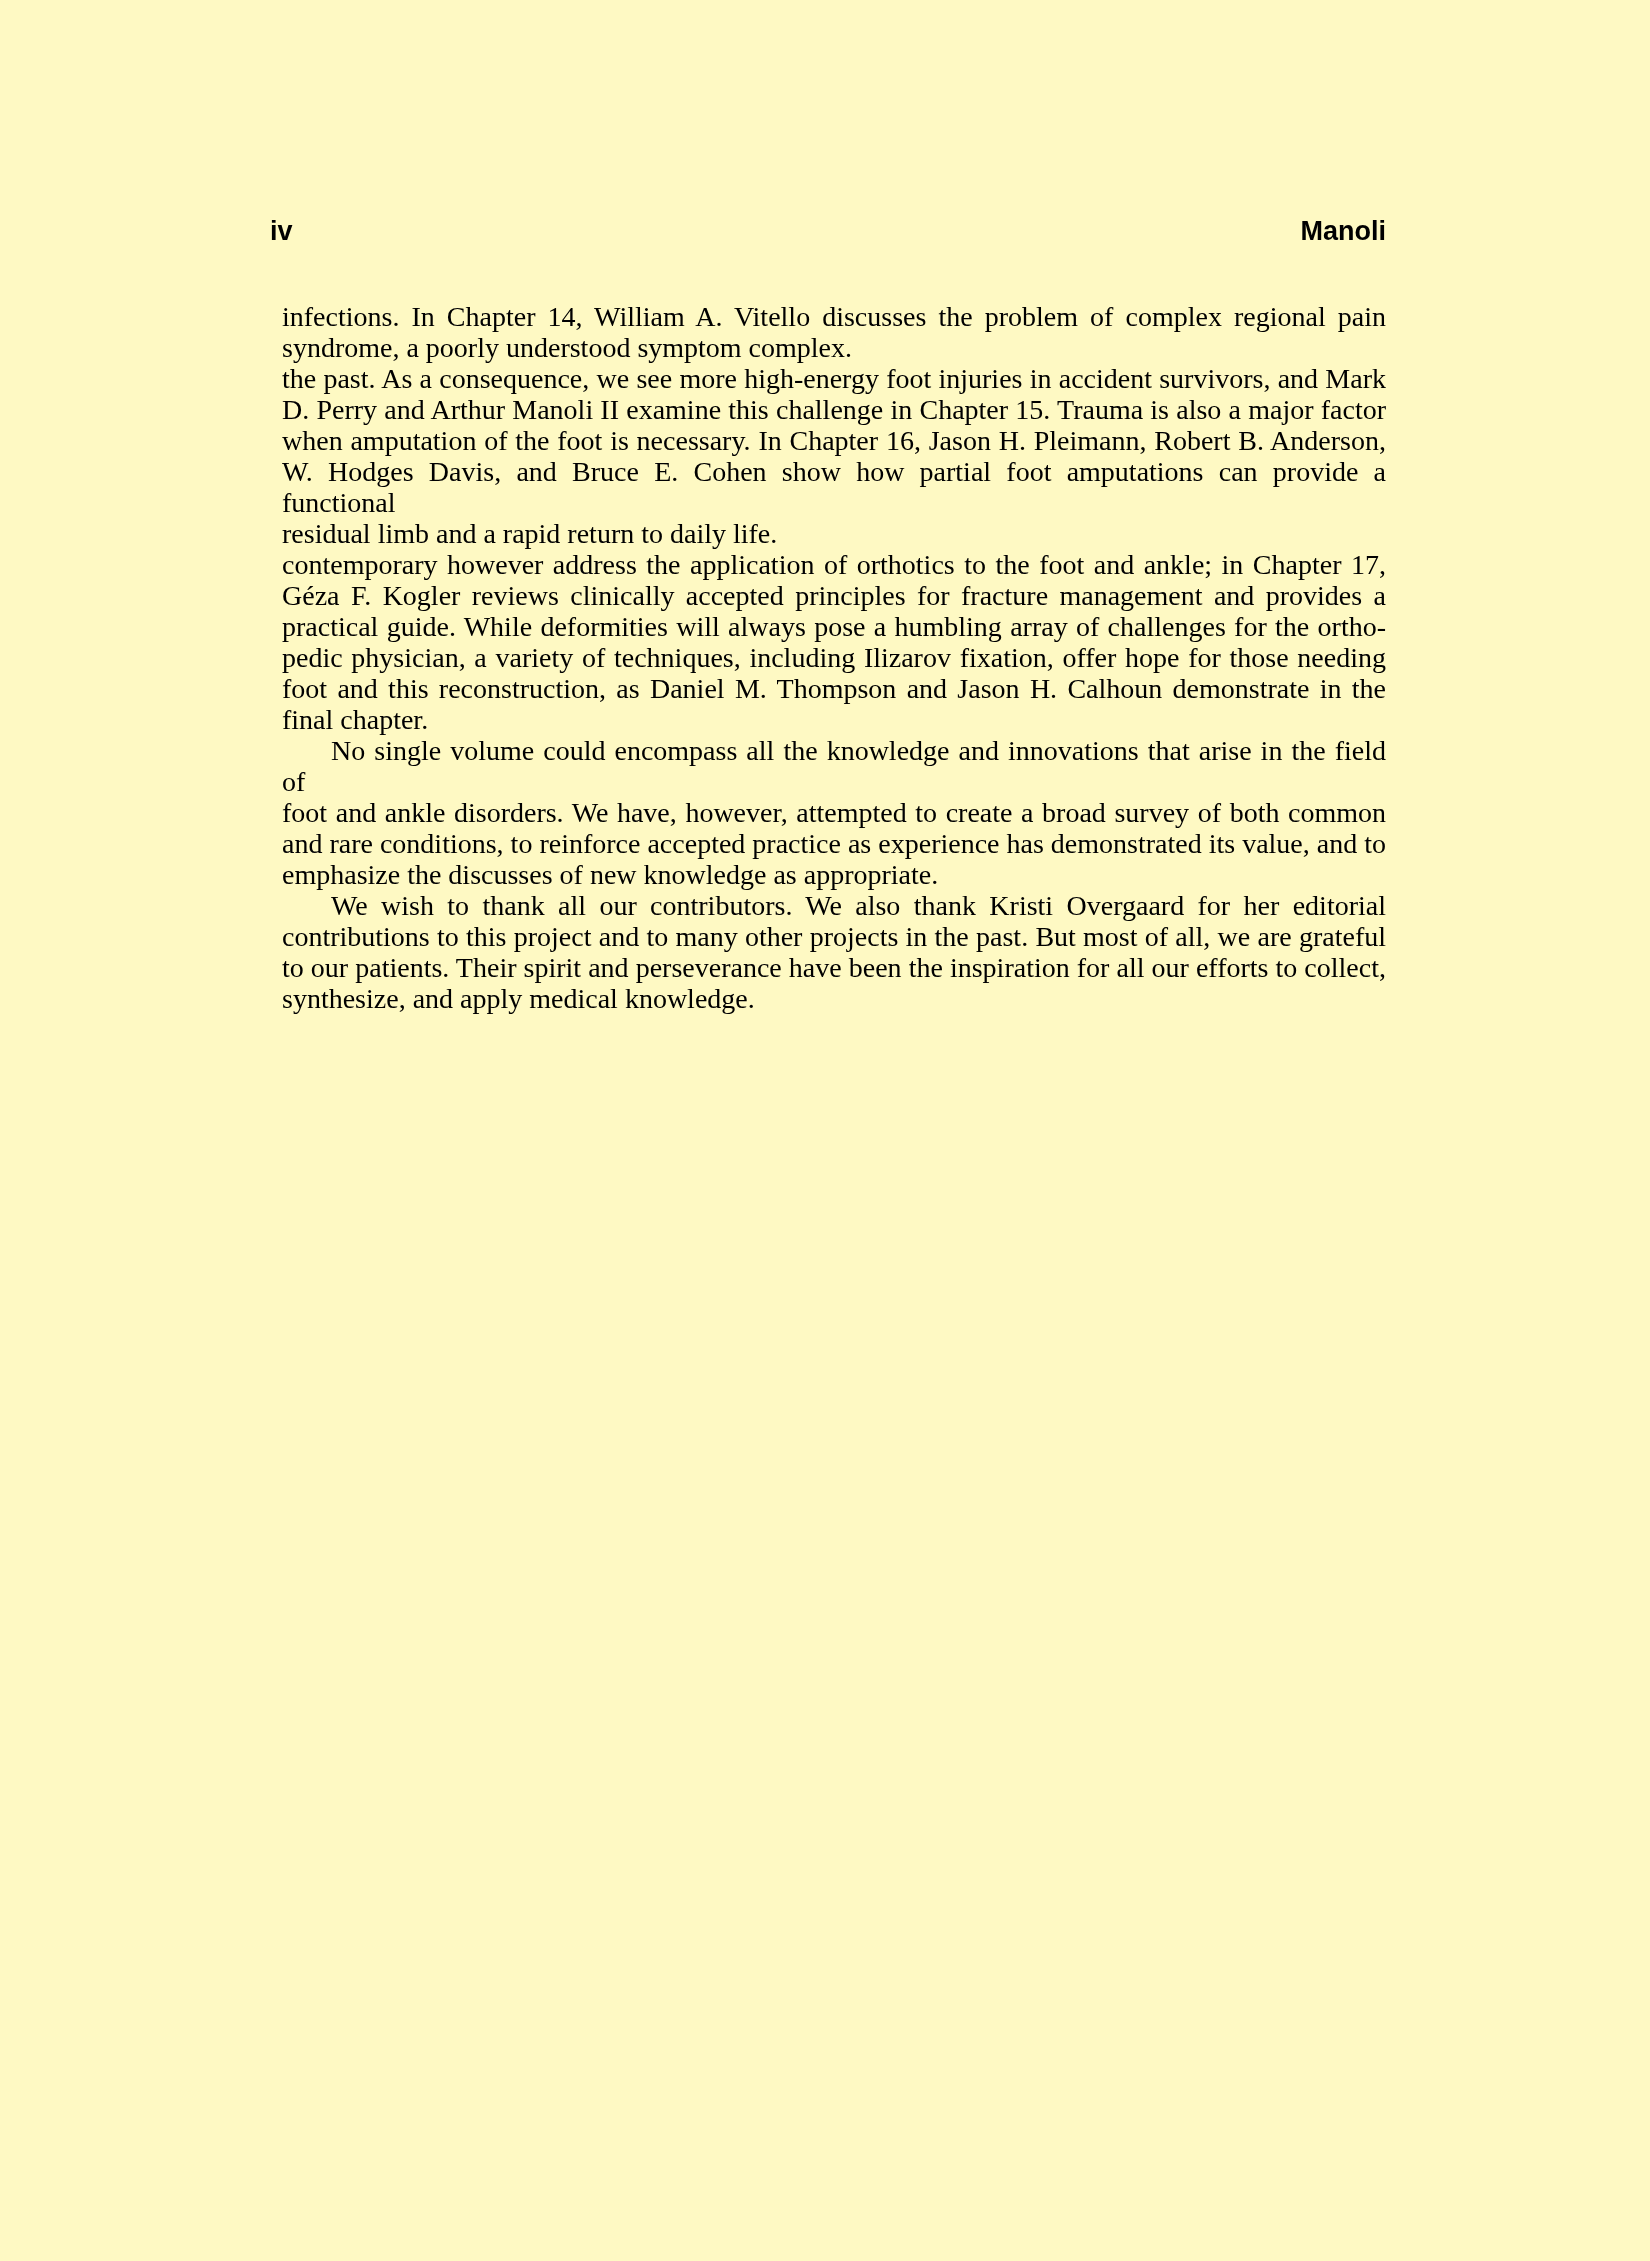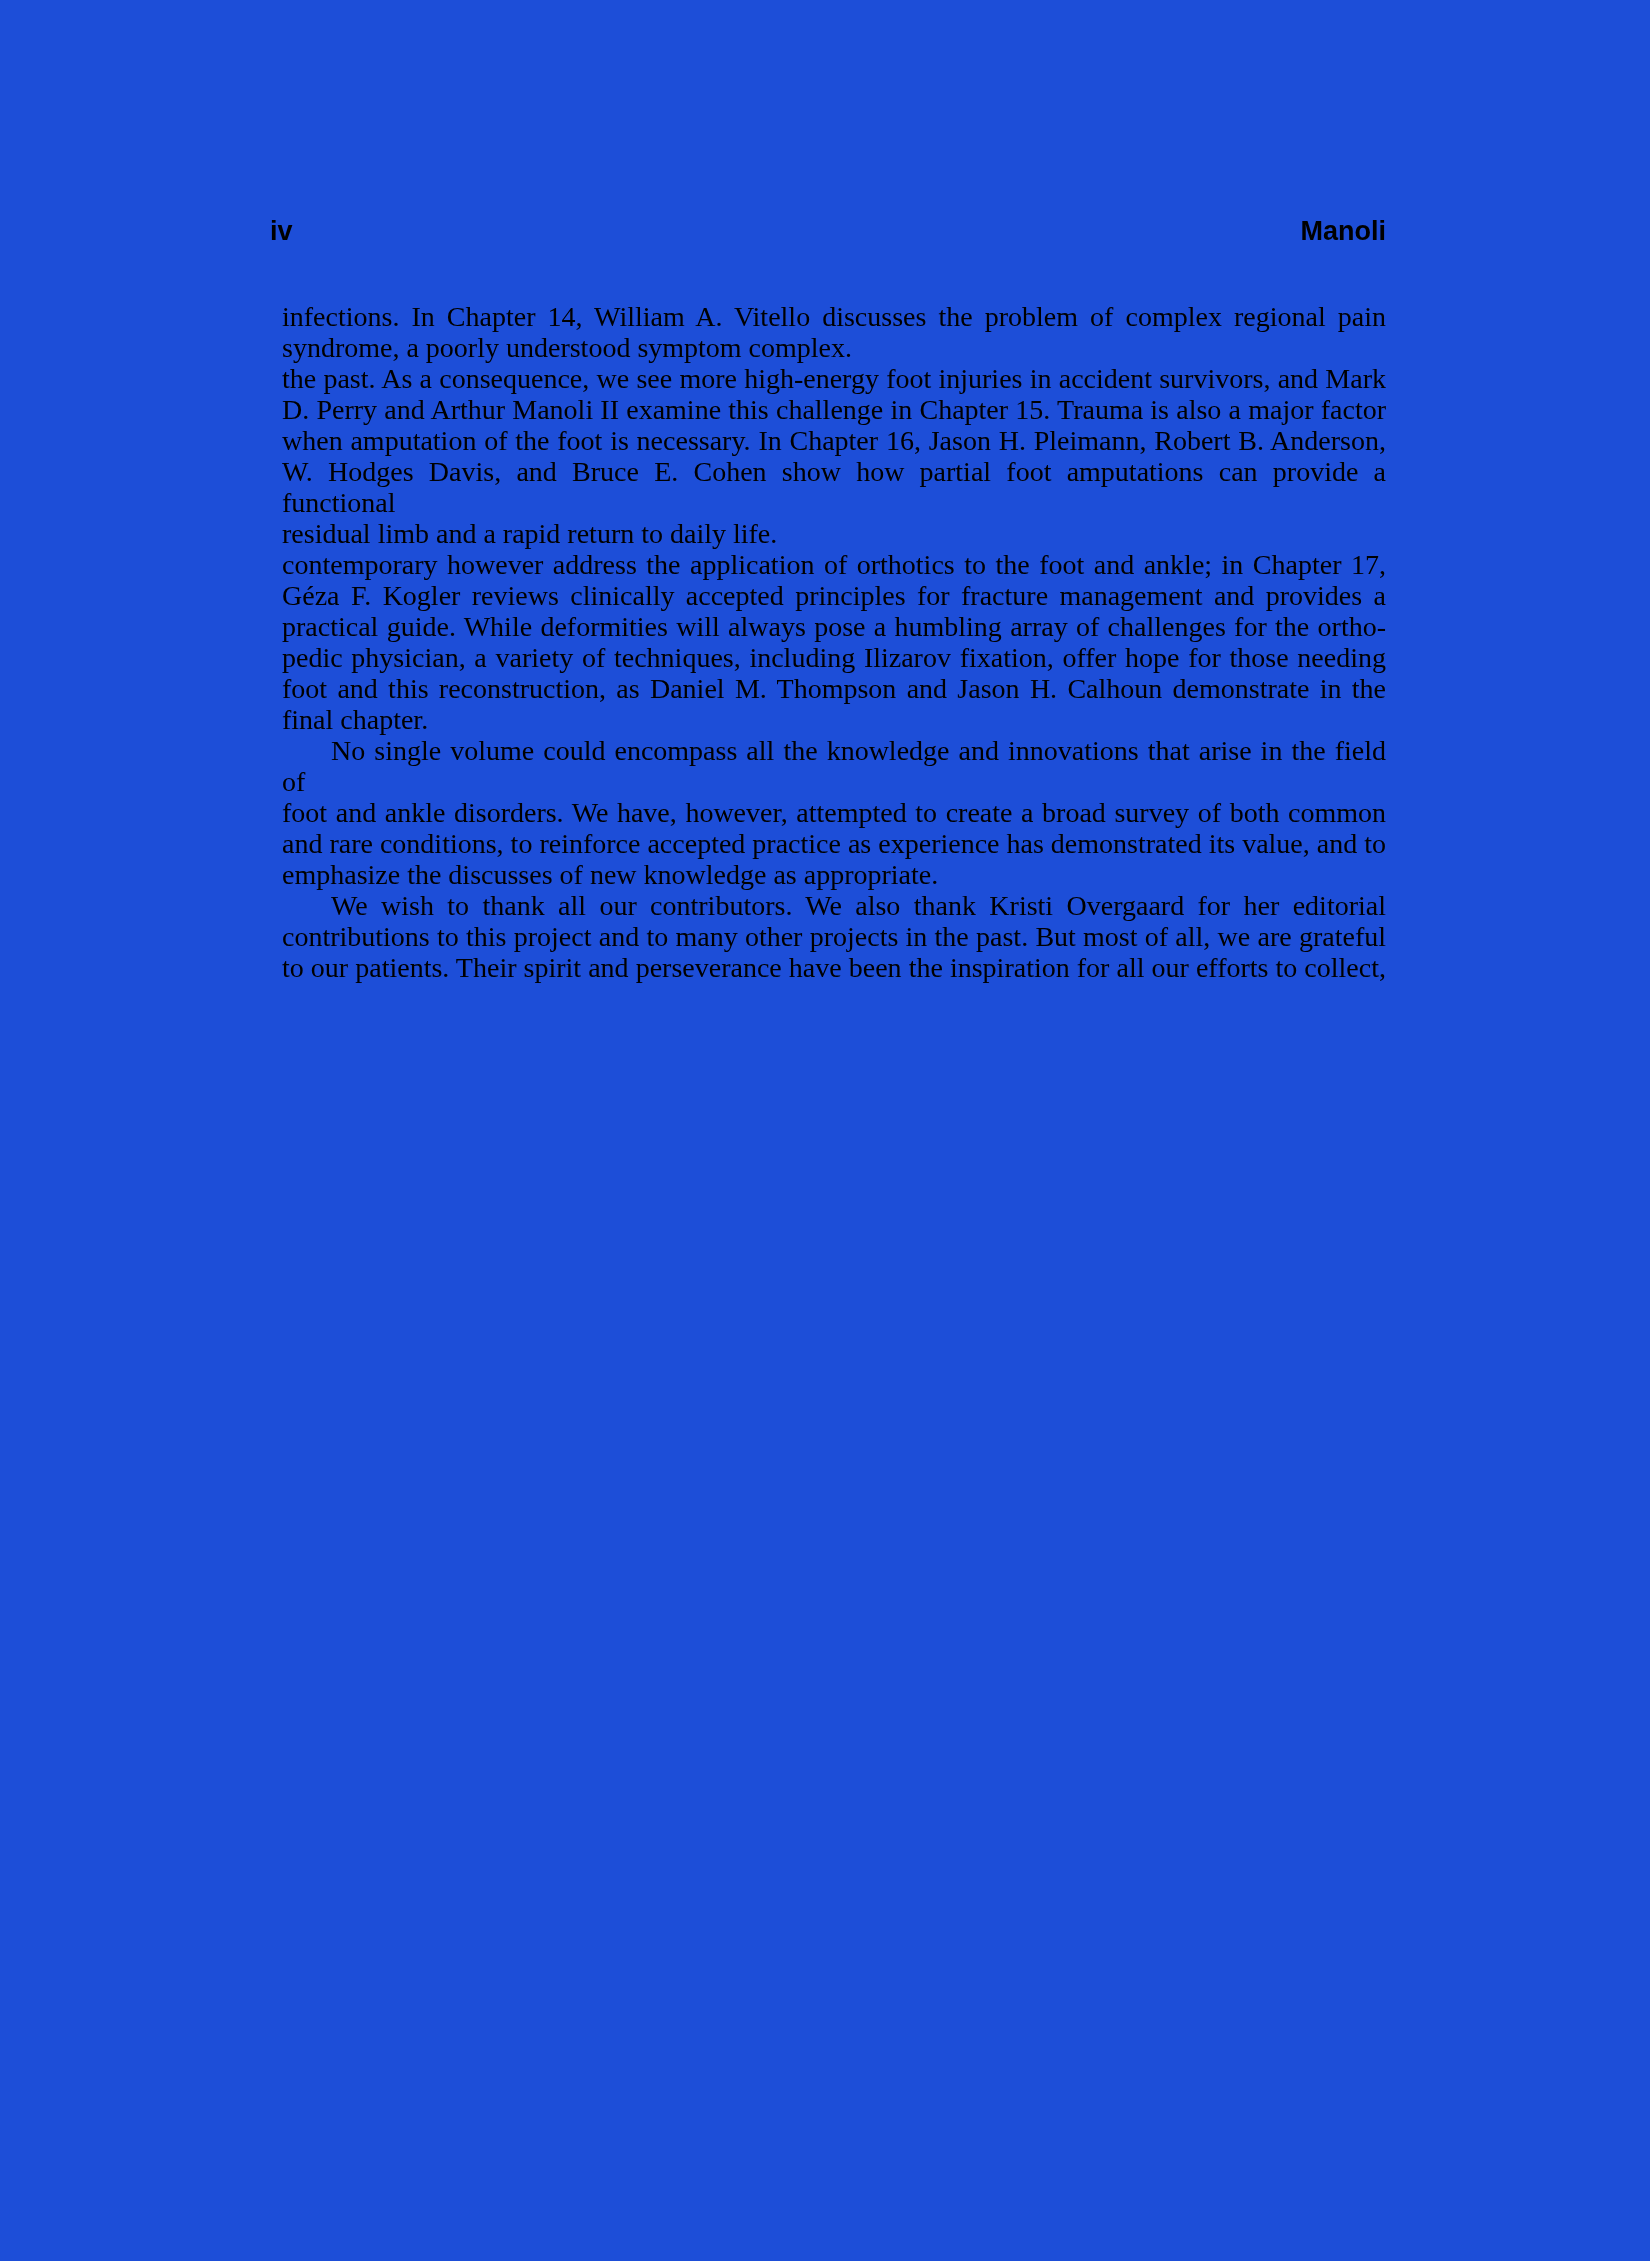--- a/index.html
+++ b/index.html
@@ -5,21 +5,21 @@
   html, body { margin: 0; padding: 0; }
   body {
     width: 1650px; height: 2261px;
     background: #ffffff;
     position: relative;
     font-family: "Liberation Serif", serif;
     color: #000000;
   }
   .page {
     position: absolute; inset: 0;
-    background: #1d4ed8;
+    background: #fef9c3;
     overflow: hidden;
   }
   .page-header {
     position: absolute;
     left: 270px; top: 216px; width: 1116px;
     display: flex;
     justify-content: space-between;
     align-items: baseline;
     font-family: "Liberation Sans", sans-serif;
     font-weight: 700;
@@ -82,17 +82,18 @@
       <div class="line first-indent">No single volume could encompass all the knowledge and innovations that arise in the field of</div>
       <div class="line">foot and ankle disorders. We have, however, attempted to create a broad survey of both common</div>
       <div class="line">and rare conditions, to reinforce accepted practice as experience has demonstrated its value, and to</div>
       <div class="line last">emphasize the discusses of new knowledge as appropriate.</div>
     </div>
 
     <div class="para">
       <div class="line first-indent">We wish to thank all our contributors. We also thank Kristi Overgaard for her editorial</div>
       <div class="line">contributions to this project and to many other projects in the past. But most of all, we are grateful</div>
       <div class="line">to our patients. Their spirit and perseverance have been the inspiration for all our efforts to collect,</div>
+      <div class="line last">synthesize, and apply medical knowledge.</div>
     </div>
 
   </main>
 </div>
 
 
 </body></html>

